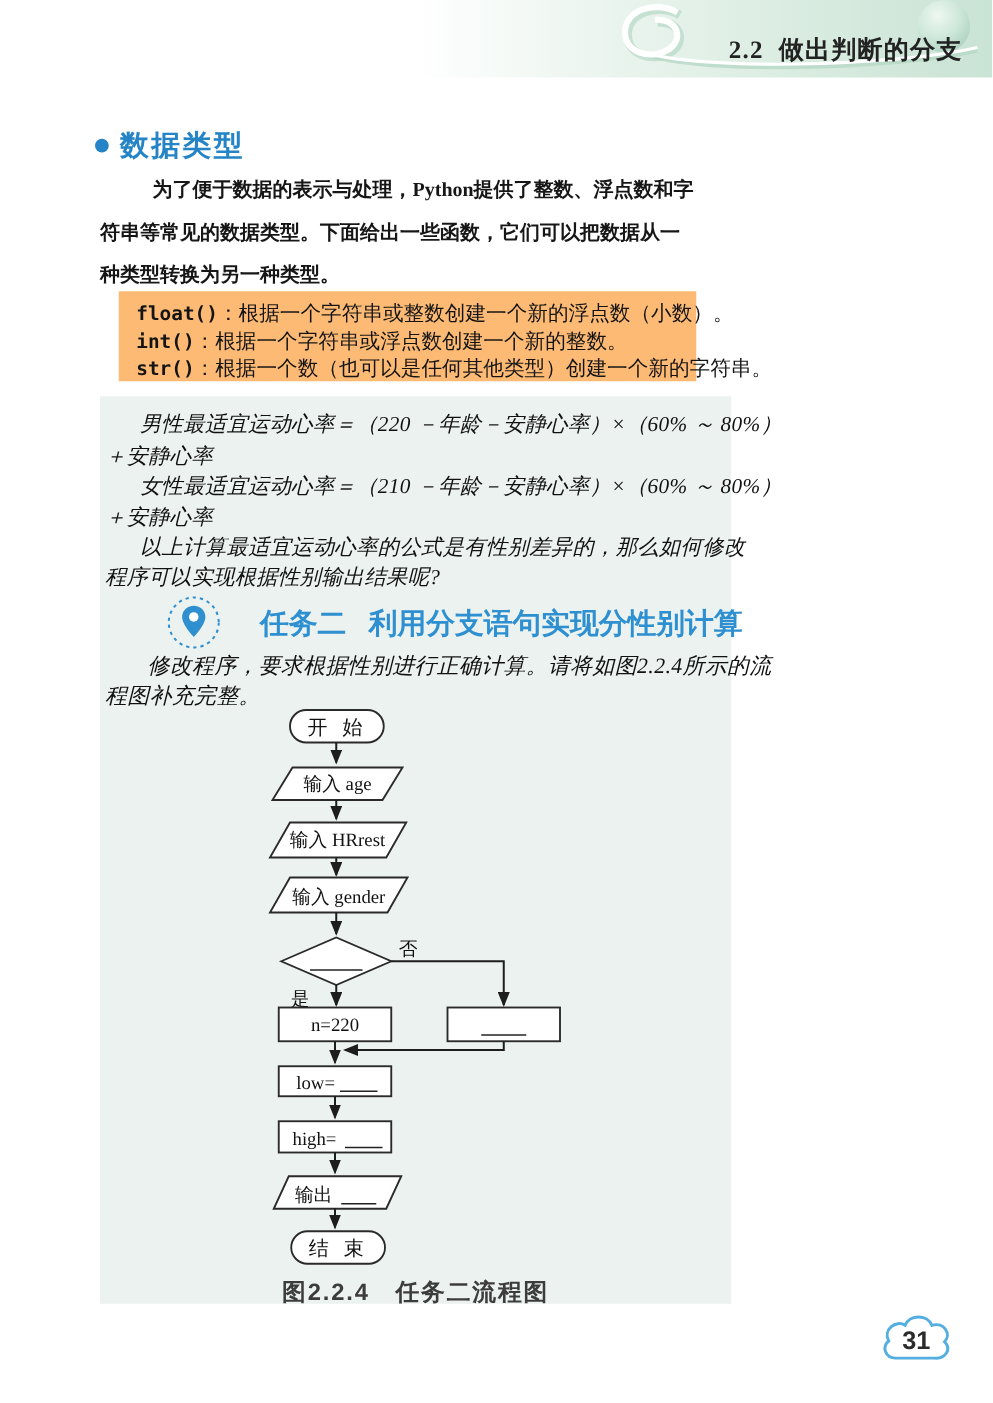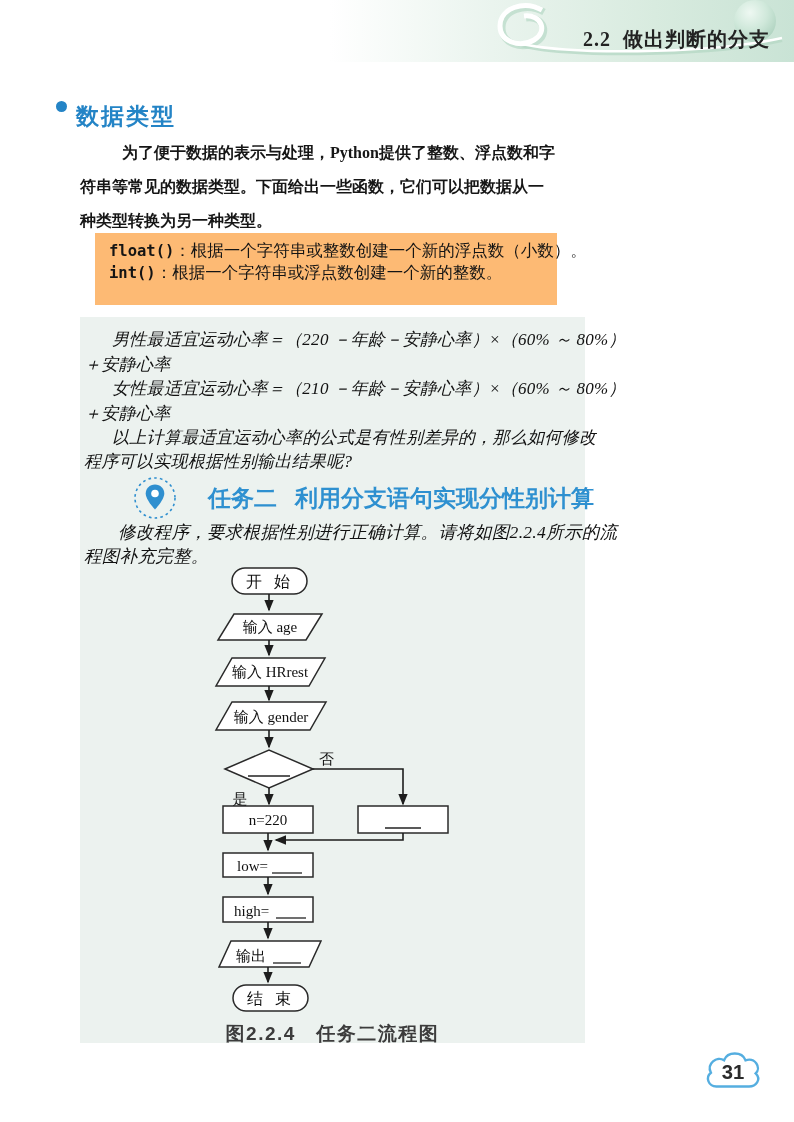--- a/index.html
+++ b/index.html
@@ -7,21 +7,21 @@
         font-family:"Liberation Serif", serif;color:#1c1c1c;}
 
   
   .header-band{position:absolute;left:330px;top:0;width:464px;height:62px;
     background:linear-gradient(90deg, rgba(236,246,240,0) 0%, #eaf4ee 35%, #d8ebdf 70%, #c9e3d5 100%);text-align:center;}
   .header-title{position:absolute;right:24px;top:26px;white-space:nowrap;
     font-family:"Liberation Serif", serif;font-weight:bold;font-size:20px;color:#222;letter-spacing:1px;}
   .header-title .chap{margin-right:12px;}
 
   
-  .section-heading{position:absolute;left:56px;top:101px;display:flex;align-items:flex-start;gap:9px;}
+  .section-heading{position:absolute;left:76px;top:101px;display:flex;align-items:center;gap:9px;}
   .bullet-dot{width:11px;height:11px;border-radius:50%;background:#2484c6;}
   .section-heading .txt{font-family:"Liberation Sans", sans-serif;font-weight:bold;
     font-size:23px;color:#2484c6;letter-spacing:2px;}
 
   
   .intro-line{position:absolute;left:80px;white-space:nowrap;font-size:16px;line-height:26px;color:#161616;font-weight:bold;}
   .indent2{padding-left:42px;}
 
   
   .code-box{position:absolute;left:95px;top:233px;width:462px;height:72px;background:#fdba74;}
@@ -84,20 +84,21 @@
     <div class="txt">数据类型</div>
   </div>
 
   <div class="intro-line indent2" style="top:140px;">为了便于数据的表示与处理，Python提供了整数、浮点数和字</div>
   <div class="intro-line" style="top:174px;">符串等常见的数据类型。下面给出一些函数，它们可以把数据从一</div>
   <div class="intro-line" style="top:208px;">种类型转换为另一种类型。</div>
 
   <div class="code-box">
     <div class="code-line" style="top:7px;"><span class="fn">float()</span><span>：根据一个字符串或整数创建一个新的浮点数（小数）。</span></div>
     <div class="code-line" style="top:29px;"><span class="fn">int()</span><span>：根据一个字符串或浮点数创建一个新的整数。</span></div>
+    <div class="code-line" style="top:51px;"><span class="fn">str()</span><span>：根据一个数（也可以是任何其他类型）创建一个新的字符串。</span></div>
   </div>
 
   <div class="green-panel"></div>
 
   <div class="kai-line" style="left:112px;top:328px;">男性最适宜运动心率＝（220 －年龄－安静心率）×（60% ～ 80%）</div>
   <div class="kai-line" style="left:84px;top:353px;">＋安静心率</div>
   <div class="kai-line" style="left:112px;top:377px;">女性最适宜运动心率＝（210 －年龄－安静心率）×（60% ～ 80%）</div>
   <div class="kai-line" style="left:84px;top:402px;">＋安静心率</div>
   <div class="kai-line" style="left:112px;top:426px;">以上计算最适宜运动心率的公式是有性别差异的，那么如何修改</div>
   <div class="kai-line" style="left:84px;top:450px;">程序可以实现根据性别输出结果呢?</div>

